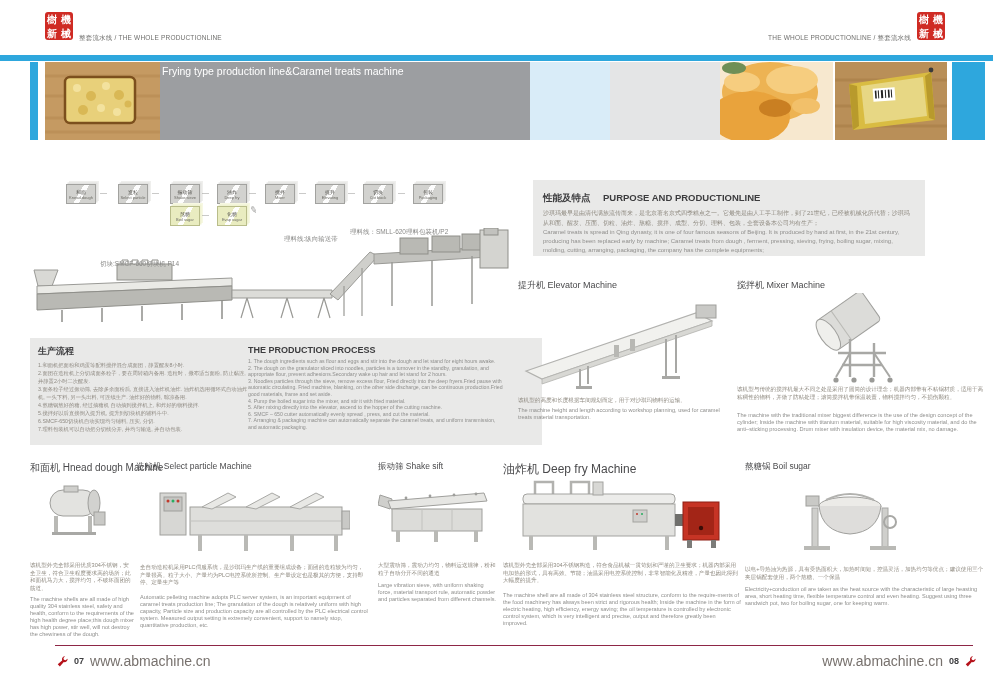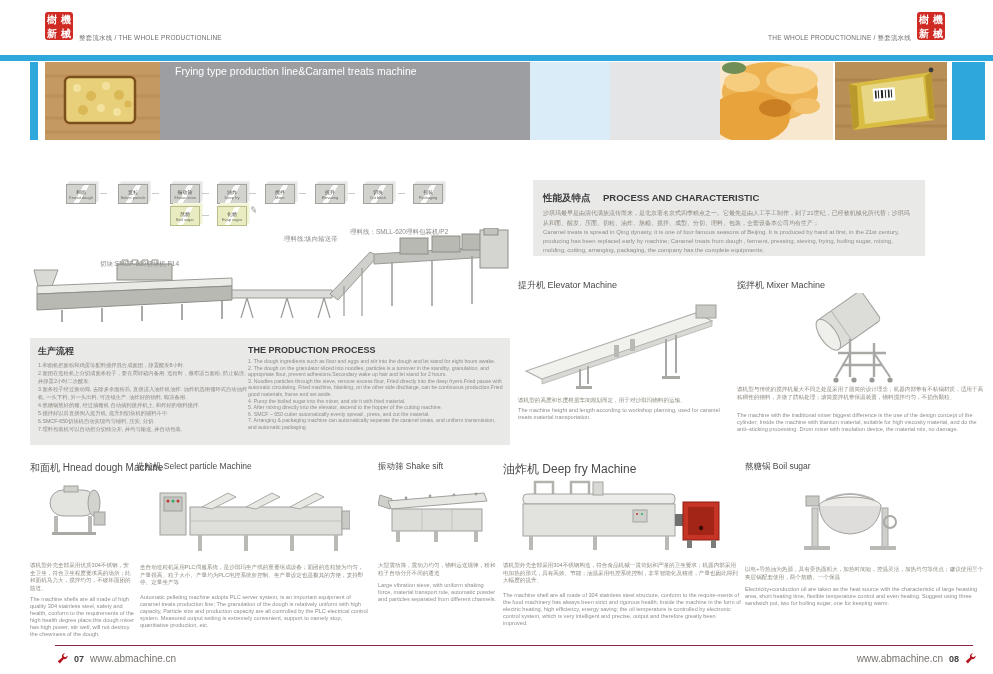--- a/index.html
+++ b/index.html
@@ -38,21 +38,21 @@
   .proc-zh div,.proc-en div{margin:0;}
   .purpose-zh{font-size:6px;line-height:10px;color:#8f8a80;}
   .purpose-en{font-size:6px;line-height:9px;color:#908f8d;margin-top:5px;}
   
   .m-title{font-size:9px;color:#4a4a4c;}
   .cap-zh{font-size:5.6px;line-height:7.6px;color:#8f8a80;}
   .cap-en{font-size:5.6px;line-height:7px;color:#8f8f8d;}
   
   .footline{background:#8e2746;height:1px;}
   .pageno{font-size:9px;font-weight:bold;color:#3f3f41;}
-  .site{font-size:10px;color:#77716d;text-decoration:none;}
+  .site{font-size:14px;color:#77716d;text-decoration:none;}
   svg{display:block;}
 </style>
 </head>
 <body>
 
 <div class="abs seal" style="left:45px;top:12px;">
   <span>樹</span>
     <span>機</span>
     <span>新</span>
     <span>械</span>
@@ -81,21 +81,21 @@
     <circle cx="61" cy="24" r="4" fill="#f3e29e"></circle>
       <circle cx="74" cy="33" r="5" fill="#d9b855"></circle>
     <circle cx="38" cy="48" r="5" fill="#d9b855"></circle>
       <circle cx="56" cy="46" r="4" fill="#f3e29e"></circle>
     <circle cx="72" cy="50" r="4" fill="#f3e29e"></circle>
       <circle cx="83" cy="42" r="3.5" fill="#d9b855"></circle>
   </svg>
 </div>
 
 <div class="abs banner" style="left:160px;top:62px;width:370px;height:78px;">
-  <div class="t2" style="margin-left:15px;">Frying type production line&amp;Caramel treats machine</div>
+  <div class="t2" style="margin-left:2px;">Frying type production line&amp;Caramel treats machine</div>
 </div>
 
 <div class="abs" style="left:530px;top:62px;width:80px;height:78px;background:#d9ecf8;"></div>
 <div class="abs" style="left:610px;top:62px;width:110px;height:78px;background:#e4e5e6;"></div>
 
 <div class="abs" style="left:720px;top:62px;width:113px;height:78px;">
   <svg width="113" height="78" viewBox="0 0 113 78">
     <rect width="113" height="78" fill="#f7e8cf"></rect>
     <ellipse cx="50" cy="30" rx="48" ry="30" fill="#edb353"></ellipse>
     <ellipse cx="30" cy="55" rx="40" ry="26" fill="#e9a33c"></ellipse>
@@ -205,21 +205,21 @@
     <rect x="430" y="6" width="24" height="16" fill="#b9b9b4" stroke="#8f8f8a"></rect>
     <rect x="448" y="2" width="28" height="38" fill="#d4d4d0" stroke="#8f8f8a"></rect>
     <rect x="452" y="0" width="14" height="7" fill="#c2c2be" stroke="#8f8f8a"></rect>
 
     <text x="68" y="38" font-size="6.5" fill="#8a8a88" font-family="Liberation Sans, sans-serif">切块:SMCF-660切块机 P14</text>
     <text x="252" y="13" font-size="6.5" fill="#8a8a88" font-family="Liberation Sans, sans-serif">理料线:纵向输送带</text>
     <text x="318" y="6" font-size="6.5" fill="#8a8a88" font-family="Liberation Sans, sans-serif">理料线：SMLL-620理料包装机/P2</text>
   </svg>
 </div>
 
-<div class="abs graybox" style="left:30px;top:338px;width:480px;height:107px;">
+<div class="abs graybox" style="left:30px;top:338px;width:480px;height:107px;padding-left:32px;">
   <div class="abs" style="left:8px;top:7px;width:212px;">
     <div class="sec-title">生产流程</div>
     <div class="proc-zh" style="margin-top:3px;">
       <div>1.和面机把面粉和鸡蛋等配料搅拌混合成面团，静置醒发8小时.</div>
       <div>2.面团在造粒机上分切成面条粒子，要在周转箱内备用. 造粒时，撒布适当面粉, 防止黏连, 并静置2小时二次醒发.</div>
       <div>3.面条粒子经过振动筛, 去除多余面粉后, 直接进入油炸机油炸. 油炸机选用循环式自动油炸机, 一头下料, 另一头出料, 可连续生产. 油炸好的物料, 晾凉备用.</div>
       <div>4.熬糖锅熬好的糖, 经过抽糖机 自动抽到搅拌机上, 和炸好的物料搅拌.</div>
       <div>5.搅拌好以后直接倒入提升机, 提升到切块机的辅料斗中.</div>
       <div>6.SMCF-650切块机自动实现均匀铺料, 压实, 分切.</div>
       <div>7.理料包装机可以自动把分切线分开, 并均匀输送, 并自动包装.</div>
@@ -235,21 +235,21 @@
       <div>5. After mixing directly into the elevator, ascend to the hopper of the cutting machine.</div>
       <div>6. SMCF – 650 cutter automatically evenly spread , press, and cut the material.</div>
       <div>7. Arranging &amp; packaging machine can automatically separate the caramel treats, and uniform transmission, and automatic packaging.</div>
     </div>
   </div>
 </div>
 
 <div class="abs graybox" style="left:533px;top:180px;width:392px;height:76px;">
   <div style="margin:7px 0 0 10px;">
     <span class="sec-title" style="font-size:9.5px;">性能及特点</span>
-    <span class="sec-title" style="font-size:9.5px;margin-left:8px;">PROCESS AND CHARACTERISTIC</span>
+    <span class="sec-title" style="font-size:9.5px;margin-left:8px;">PURPOSE AND PRODUCTIONLINE</span>
   </div>
   <div class="purpose-zh" style="margin:3px 10px 0 10px;">沙琪玛最早是由清代满族流传而来，是北京著名京式四季糕点之一。它最先是由人工手工制作，到了21世纪，已经被机械化所代替；沙琪玛从和面、醒发、压面、切粒、油炸、熬糖、搅拌、成型、分切、理料、包装，全套设备本公司均有生产；</div>
   <div class="purpose-en" style="margin:0 10px 0 10px;">Caramel treats is spread in Qing dynasty, it is one of four famous seasons of Beijing. It is produced by hand at first, in the 21st century, producing has been replaced early by machine; Caramel treats from dough , ferment, pressing, sieving, frying, boiling sugar, mixing, molding, cutting, arranging, packaging, the company has the complete equipments;</div>
 </div>
 
 <div class="abs m-title" style="left:518px;top:279px;">提升机 Elevator Machine</div>
 <div class="abs" style="left:518px;top:293px;width:215px;height:98px;">
   <svg width="215" height="98" viewBox="0 0 215 98">
     <polygon points="8,78 178,20 194,28 24,86" fill="#f1f1ee" stroke="#b2b2af" stroke-width="1.2"></polygon>
     <polygon points="24,86 194,28 194,33 24,91" fill="#d8d8d4" stroke="#b2b2af" stroke-width=".8"></polygon>

